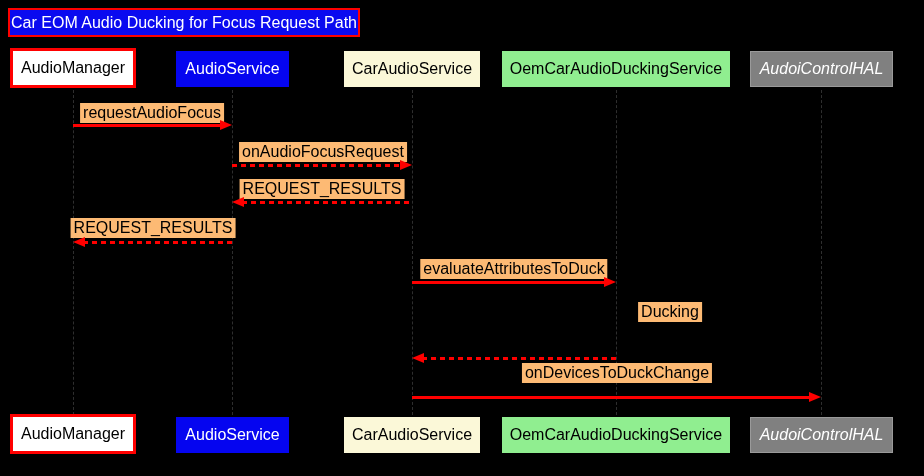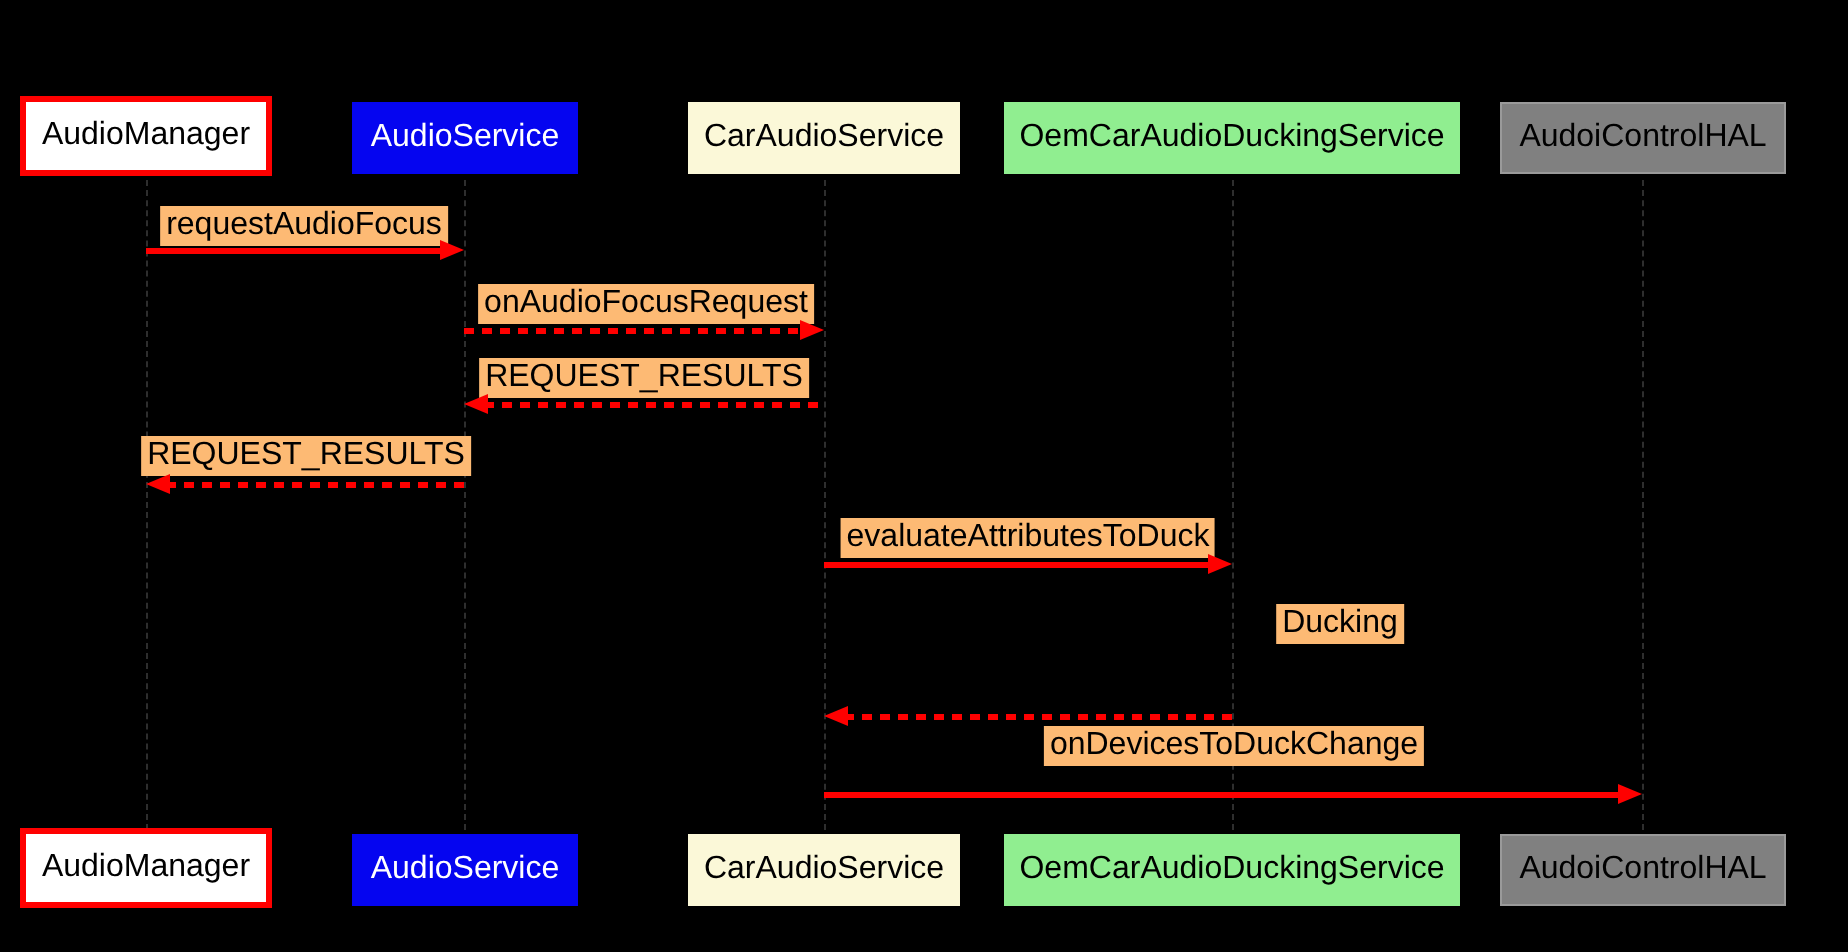--- a/index.html
+++ b/index.html
@@ -22,21 +22,21 @@
   }
   .actor{
     position:absolute;height:36px;
     display:flex;align-items:center;justify-content:center;
     font-size:16px;white-space:nowrap;box-sizing:border-box;
   }
   .actor-manager{background:#ffffff;color:#000000;border:3px solid #ff0000;height:40px;}
   .actor-audioservice{background:#0505f0;color:#ffffff;}
   .actor-caraudio{background:#fbf8d8;color:#000000;}
   .actor-oem{background:#90ee90;color:#000000;}
-  .actor-hal{background:#808080;color:#000000;border:1px solid #9a9a9a;}
+  .actor-hal{background:#808080;color:#ffffff;border:1px solid #9a9a9a;font-style:italic;}
   .msg-label{
     position:absolute;transform:translateX(-50%);
     background:#fdba74;color:#000000;font-size:16px;line-height:20px;
     padding:0 3px;white-space:nowrap;
   }
   .arrow{position:absolute;height:10px;}
   .arrow .line{position:absolute;top:4px;height:3px;background:#ff0000;}
   .arrow.dashed .line{
     background:repeating-linear-gradient(90deg,#ff0000 0 5px,transparent 5px 9px);
   }
@@ -45,20 +45,21 @@
   .arrow .head{position:absolute;top:0;width:0;height:0;
     border-top:5px solid transparent;border-bottom:5px solid transparent;}
   .arrow.dir-right .head{right:0;border-left:12px solid #ff0000;}
   .arrow.dir-left  .head{left:0;border-right:12px solid #ff0000;}
 </style>
 </head>
 <body>
 
 <div class="canvas">
 
+  <div class="title">Car EOM Audio Ducking for Focus Request Path</div>
 
   <div class="lifeline" style="left:73px;"></div>
   <div class="lifeline" style="left:232px;"></div>
   <div class="lifeline" style="left:412px;"></div>
   <div class="lifeline" style="left:616px;"></div>
   <div class="lifeline" style="left:821px;"></div>
 
   <div class="actor actor-manager" style="left:10px;top:48px;width:126px;">AudioManager</div>
   <div class="actor actor-audioservice" style="left:176px;top:51px;width:113px;">AudioService</div>
   <div class="actor actor-caraudio" style="left:344px;top:51px;width:136px;">CarAudioService</div>

